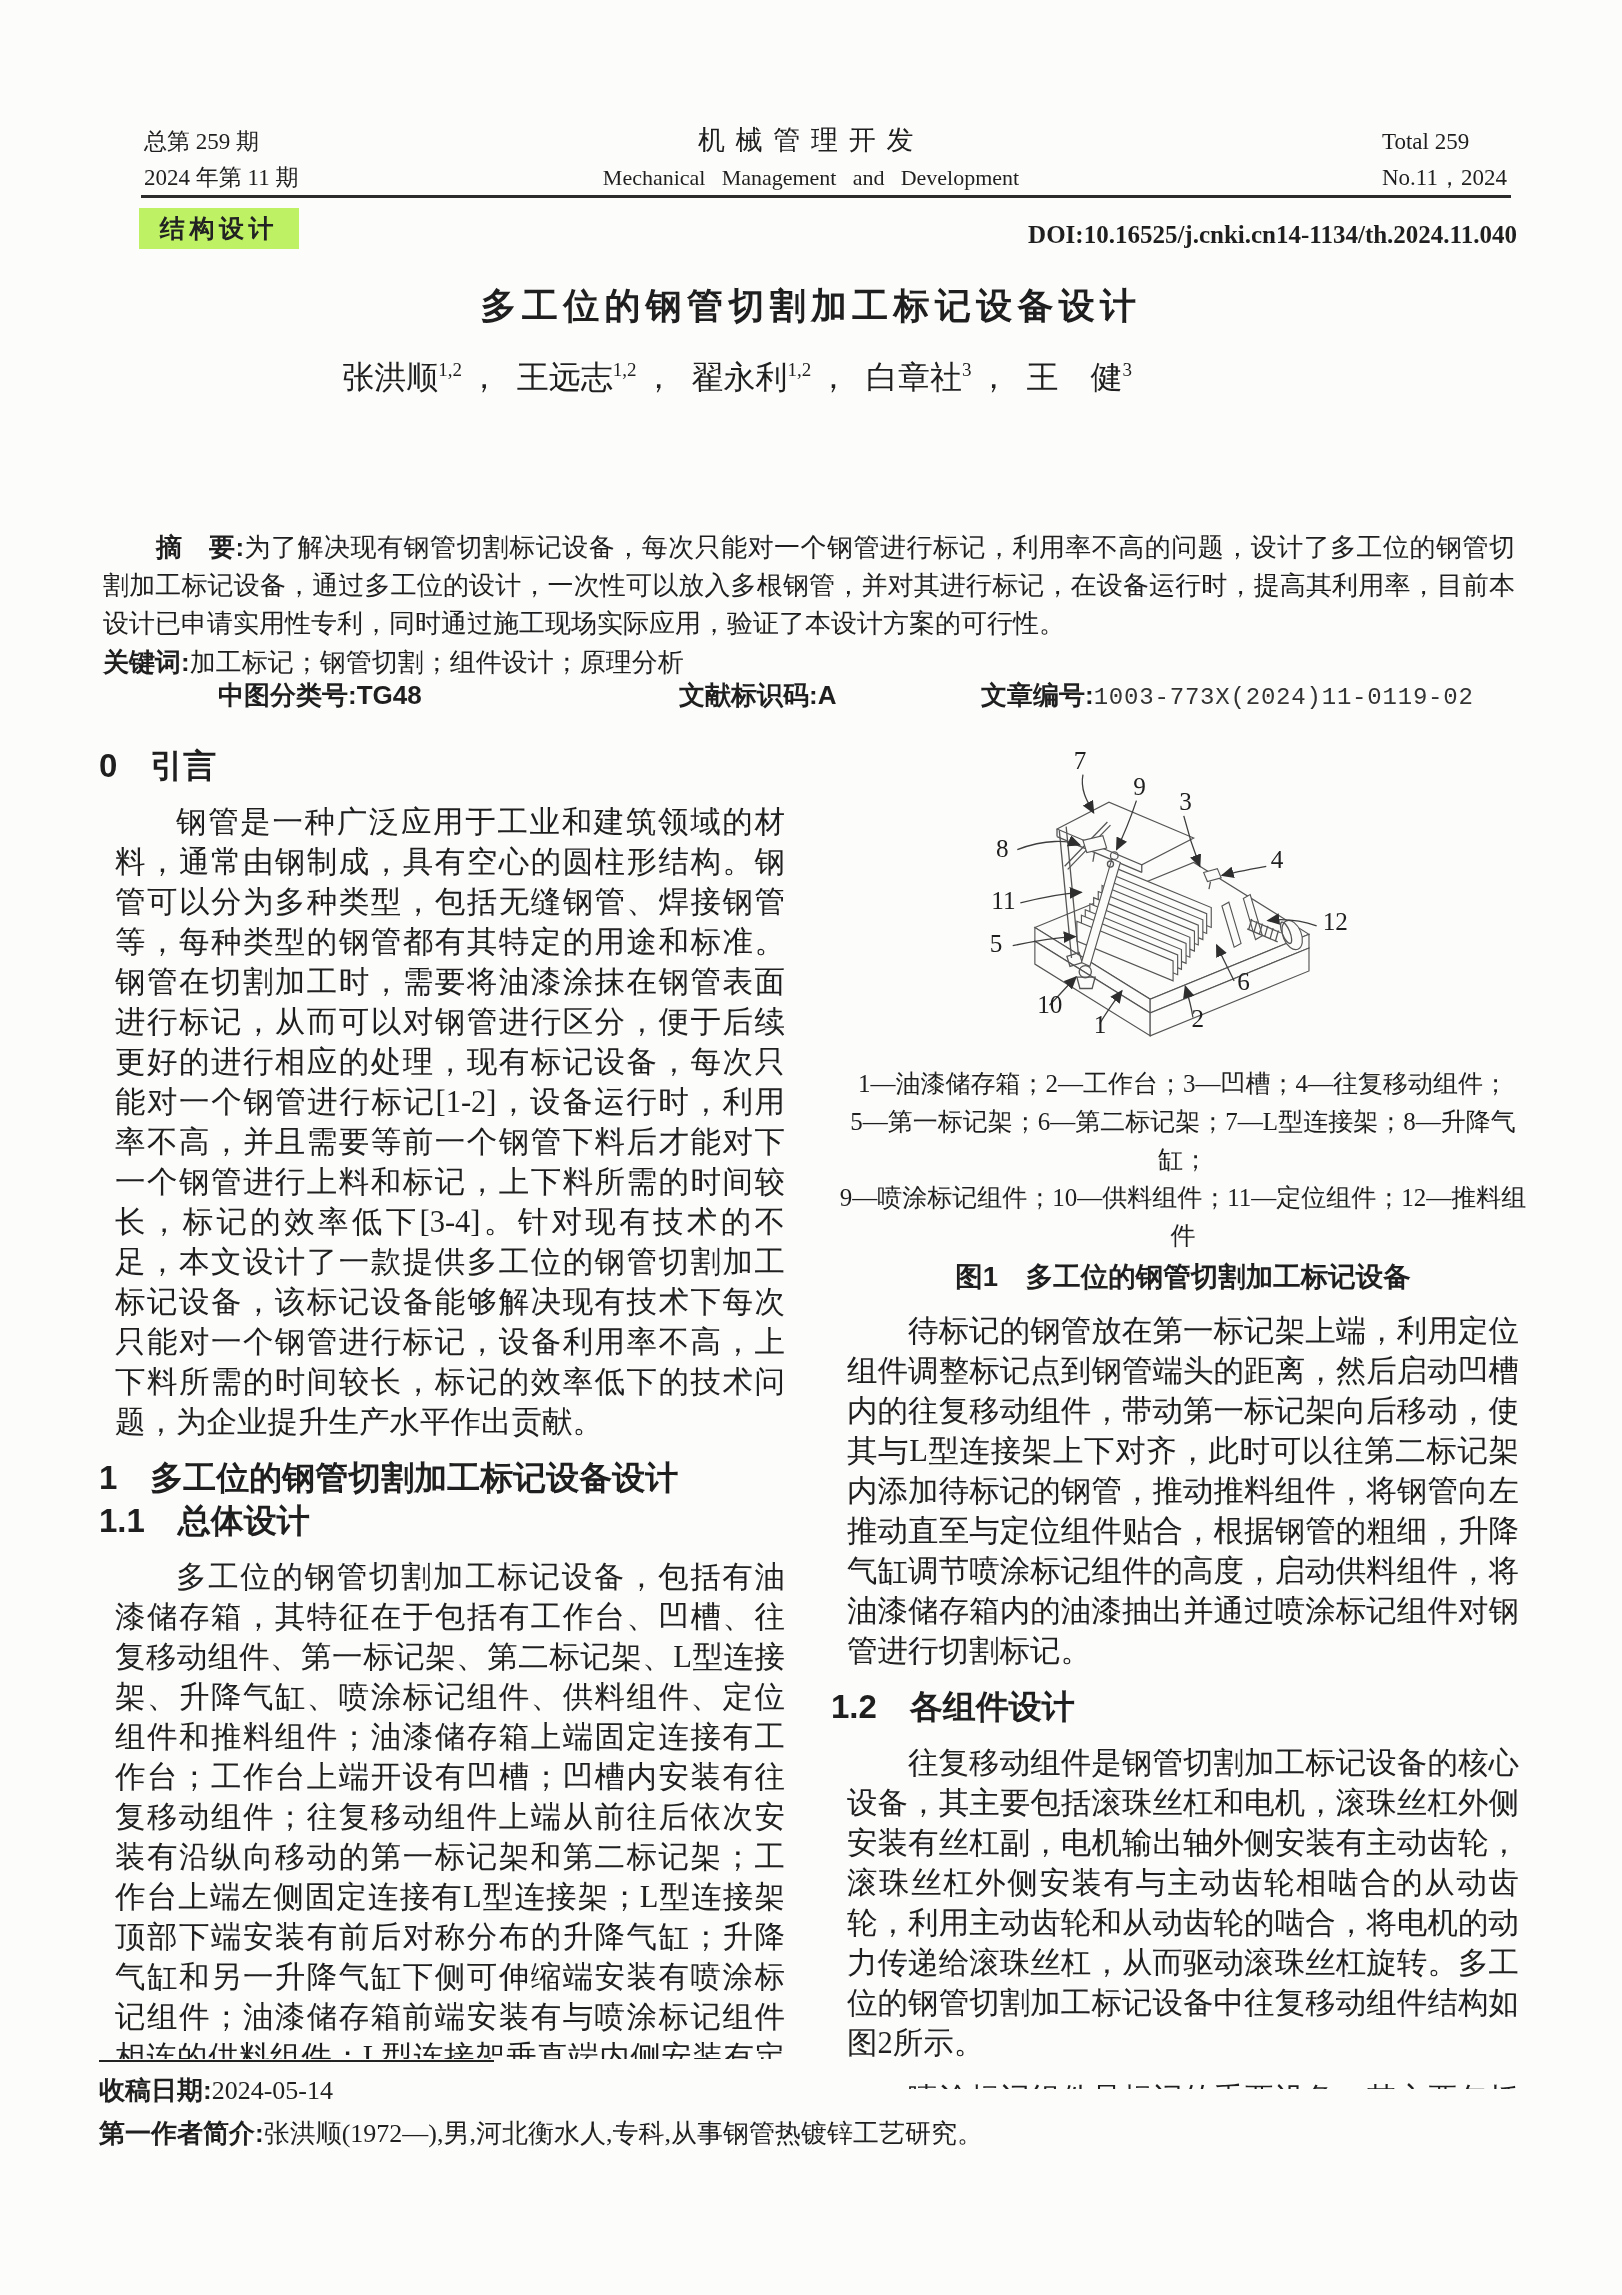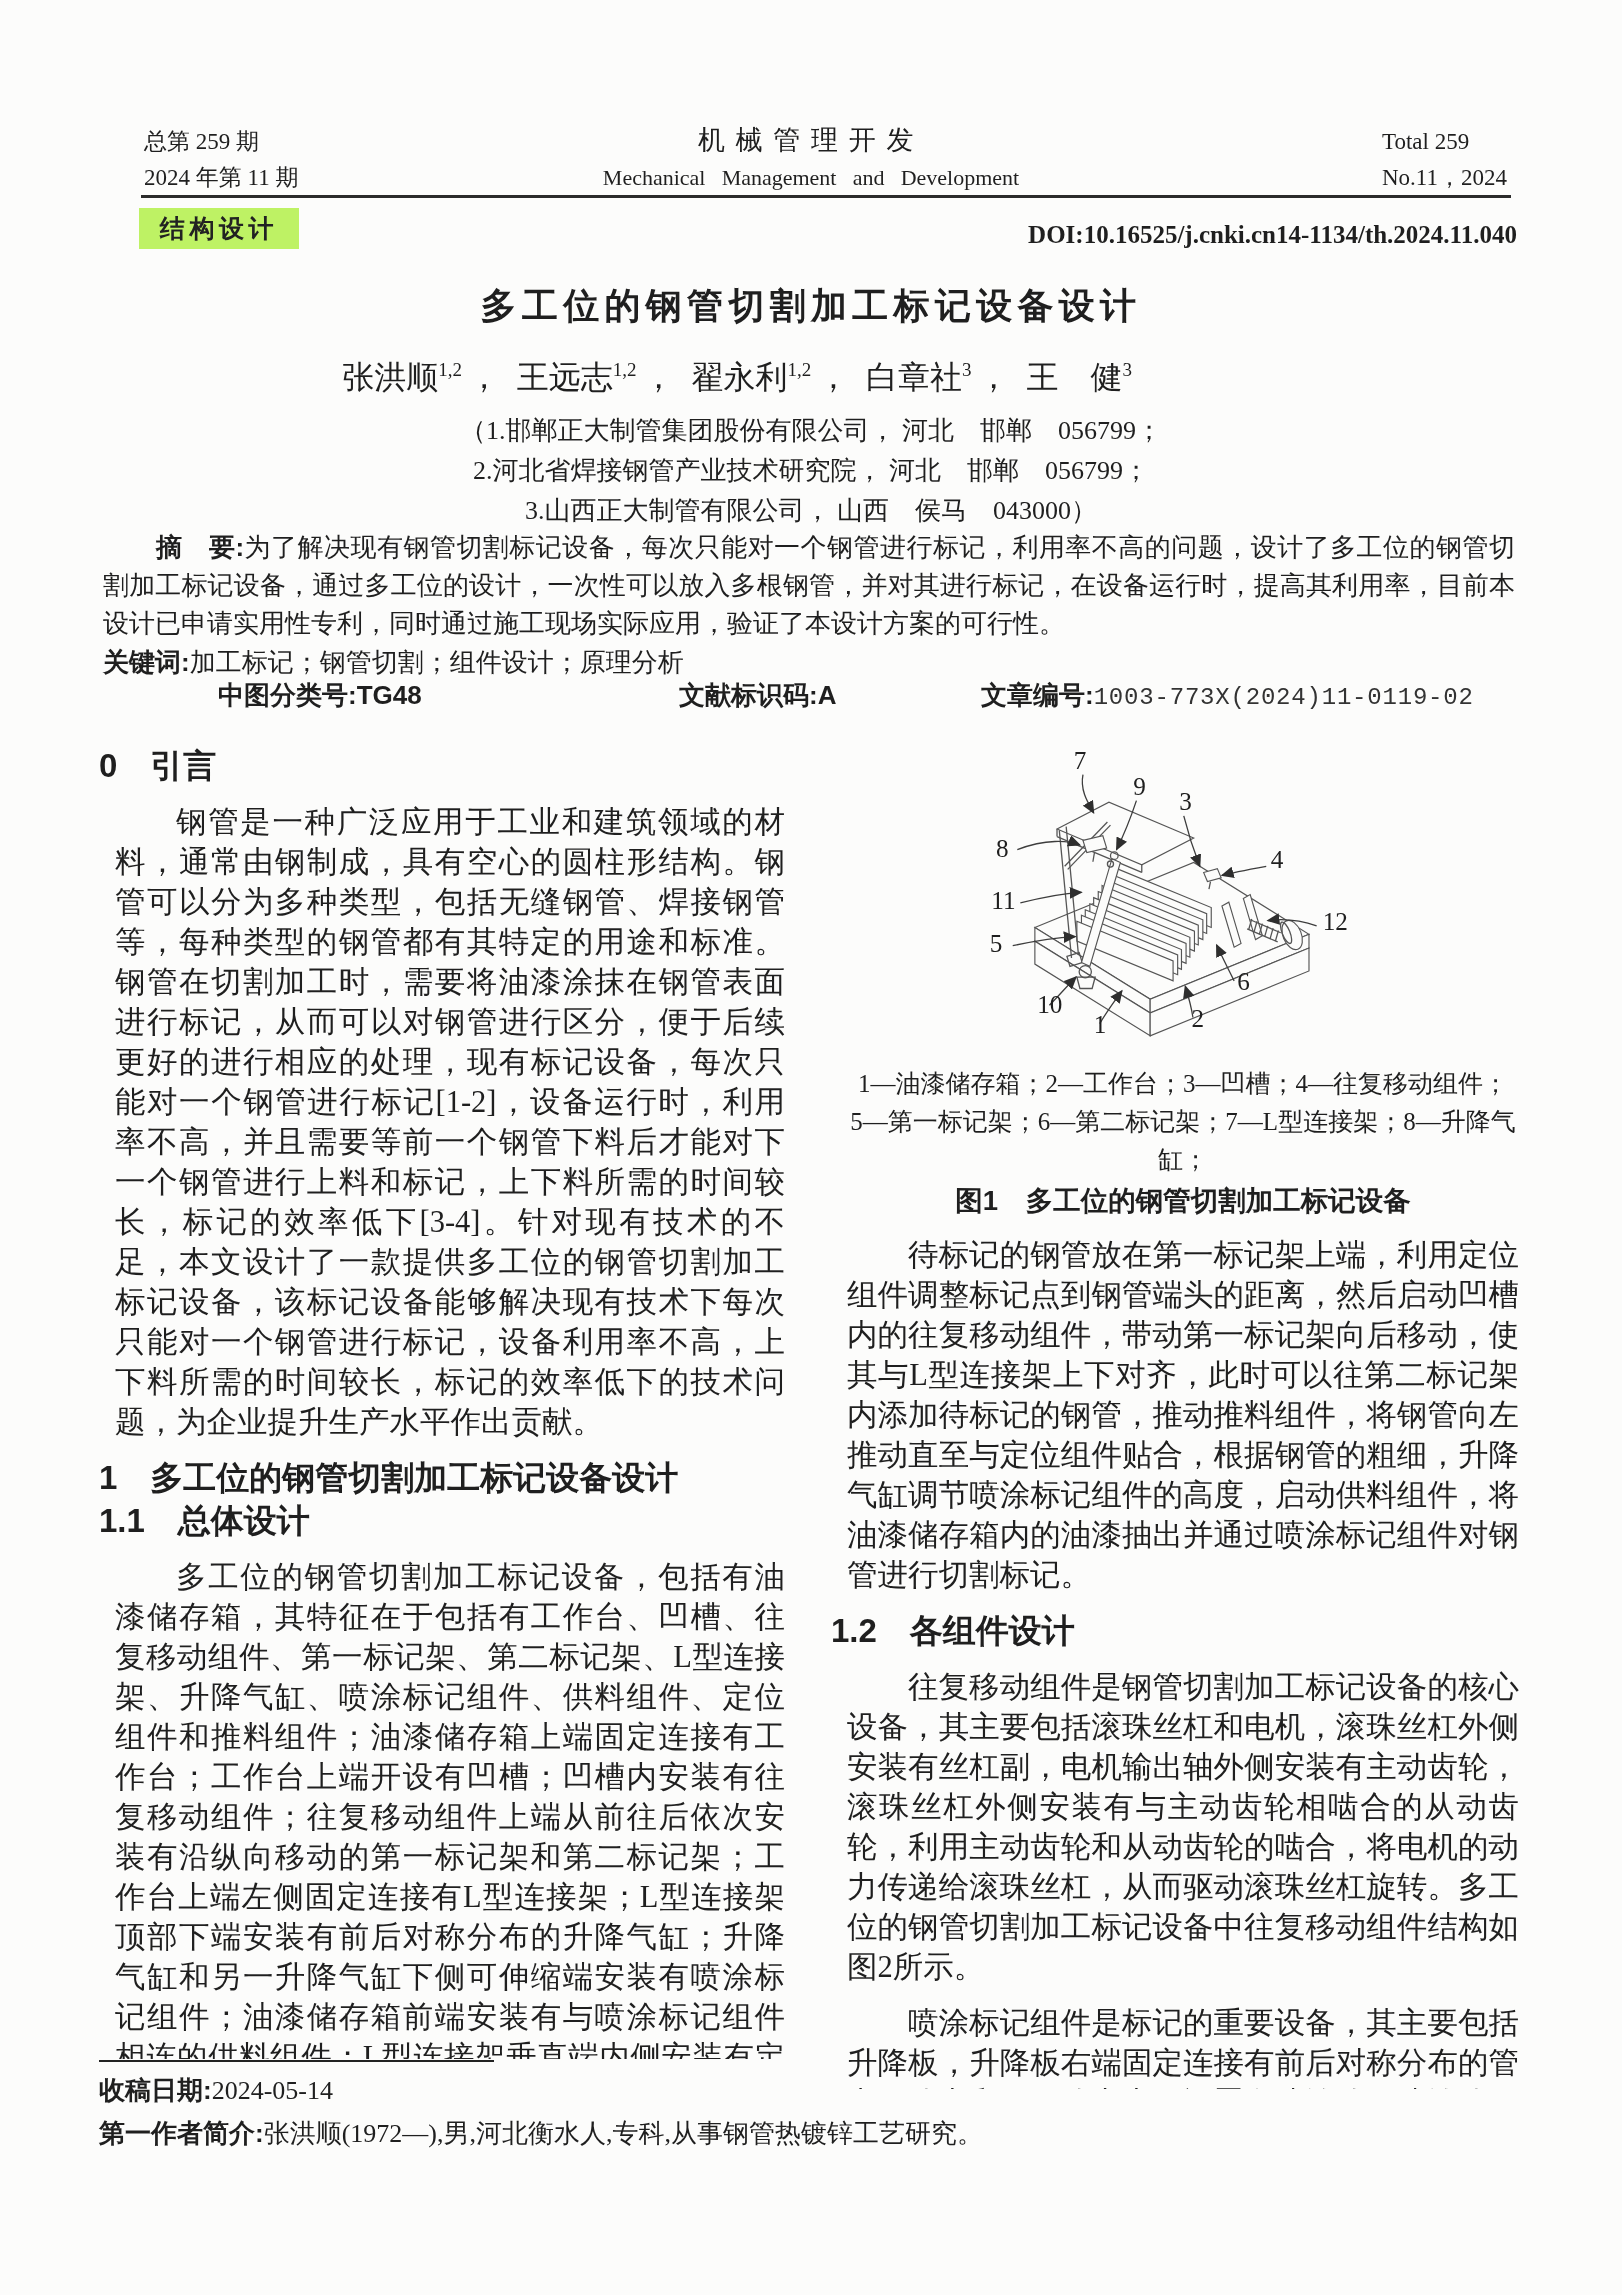--- a/index.html
+++ b/index.html
@@ -100,25 +100,20 @@
   <div class="hdr-right">
     <div>Total 259</div>
     <div>No.11，2024</div>
   </div>
   <div class="hdr-rule"></div>
   <div class="badge">结构设计</div>
   <div class="doi">DOI:10.16525/j.cnki.cn14-1134/th.2024.11.040</div>
 
   <div class="title">多工位的钢管切割加工标记设备设计</div>
   <div class="authors" id="authors"><span class="author"><span>张洪顺</span><sup>1,2</sup></span><span class="author-sep">，</span><span class="author"><span>王远志</span><sup>1,2</sup></span><span class="author-sep">，</span><span class="author"><span>翟永利</span><sup>1,2</sup></span><span class="author-sep">，</span><span class="author"><span>白章社</span><sup>3</sup></span><span class="author-sep">，</span><span class="author"><span>王　健</span><sup>3</sup></span></div>
-  <div class="affils" id="affiliations">
-      <div class="affil-line">（1.邯郸正大制管集团股份有限公司， 河北　邯郸　056799；</div>
-      <div class="affil-line">2.河北省焊接钢管产业技术研究院， 河北　邯郸　056799；</div>
-      <div class="affil-line">3.山西正大制管有限公司， 山西　侯马　043000）</div>
-    </div>
 
   <div class="abstract">
     <p class="abs-p"><b class="lbl">摘　要:</b><span>为了解决现有钢管切割标记设备，每次只能对一个钢管进行标记，利用率不高的问题，设计了多工位的钢管切割加工标记设备，通过多工位的设计，一次性可以放入多根钢管，并对其进行标记，在设备运行时，提高其利用率，目前本设计已申请实用性专利，同时通过施工现场实际应用，验证了本设计方案的可行性。</span></p>
     <p class="kw-p"><b class="lbl">关键词:</b><span>加工标记；钢管切割；组件设计；原理分析</span></p>
   </div>
 
   <div class="meta-line">
     <span class="meta-clc">中图分类号:TG48</span>
     <span class="meta-doc">文献标识码:A</span>
     <span class="meta-no"><span>文章编号:</span><span class="mono">1003-773X(2024)11-0119-02</span></span>
@@ -229,20 +224,21 @@
           <text x="270" y="352" class="callout">10</text>
           <path d="M352,366 C360,352 370,338 381,323" class="leader" marker-end="url(#arrow)"></path>
           <text x="344" y="378" class="callout">1</text>
           <path d="M474,358 C472,344 468,330 464,317" class="leader" marker-end="url(#arrow)"></path>
           <text x="472" y="370" class="callout">2</text>
         </svg>
     </div>
     <div class="fig-caption" id="fig-caption">
         <div>1—油漆储存箱；2—工作台；3—凹槽；4—往复移动组件；</div>
         <div>5—第一标记架；6—第二标记架；7—L型连接架；8—升降气缸；</div>
+        <div>9—喷涂标记组件；10—供料组件；11—定位组件；12—推料组件</div>
       </div>
     <div class="fig-title">图1　多工位的钢管切割加工标记设备</div>
     <p>待标记的钢管放在第一标记架上端，利用定位组件调整标记点到钢管端头的距离，然后启动凹槽内的往复移动组件，带动第一标记架向后移动，使其与L型连接架上下对齐，此时可以往第二标记架内添加待标记的钢管，推动推料组件，将钢管向左推动直至与定位组件贴合，根据钢管的粗细，升降气缸调节喷涂标记组件的高度，启动供料组件，将油漆储存箱内的油漆抽出并通过喷涂标记组件对钢管进行切割标记。</p>
     <div class="h-sec h-onetwo">1.2　各组件设计</div>
     <p>往复移动组件是钢管切割加工标记设备的核心设备，其主要包括滚珠丝杠和电机，滚珠丝杠外侧安装有丝杠副，电机输出轴外侧安装有主动齿轮，滚珠丝杠外侧安装有与主动齿轮相啮合的从动齿轮，利用主动齿轮和从动齿轮的啮合，将电机的动力传递给滚珠丝杠，从而驱动滚珠丝杠旋转。多工位的钢管切割加工标记设备中往复移动组件结构如图2所示。</p>
     <p>喷涂标记组件是标记的重要设备，其主要包括升降板，升降板右端固定连接有前后对称分布的管卡，管卡和另一管卡内侧设置有喷涂管，喷涂管下端固定连接有等距分布的喷嘴，喷涂管上端固定连接有连接</p>
   </div>
 
   <div class="foot-rule"></div>
   <div class="foot-line foot-1"><span class="lbl">收稿日期:</span><span>2024-05-14</span></div>

